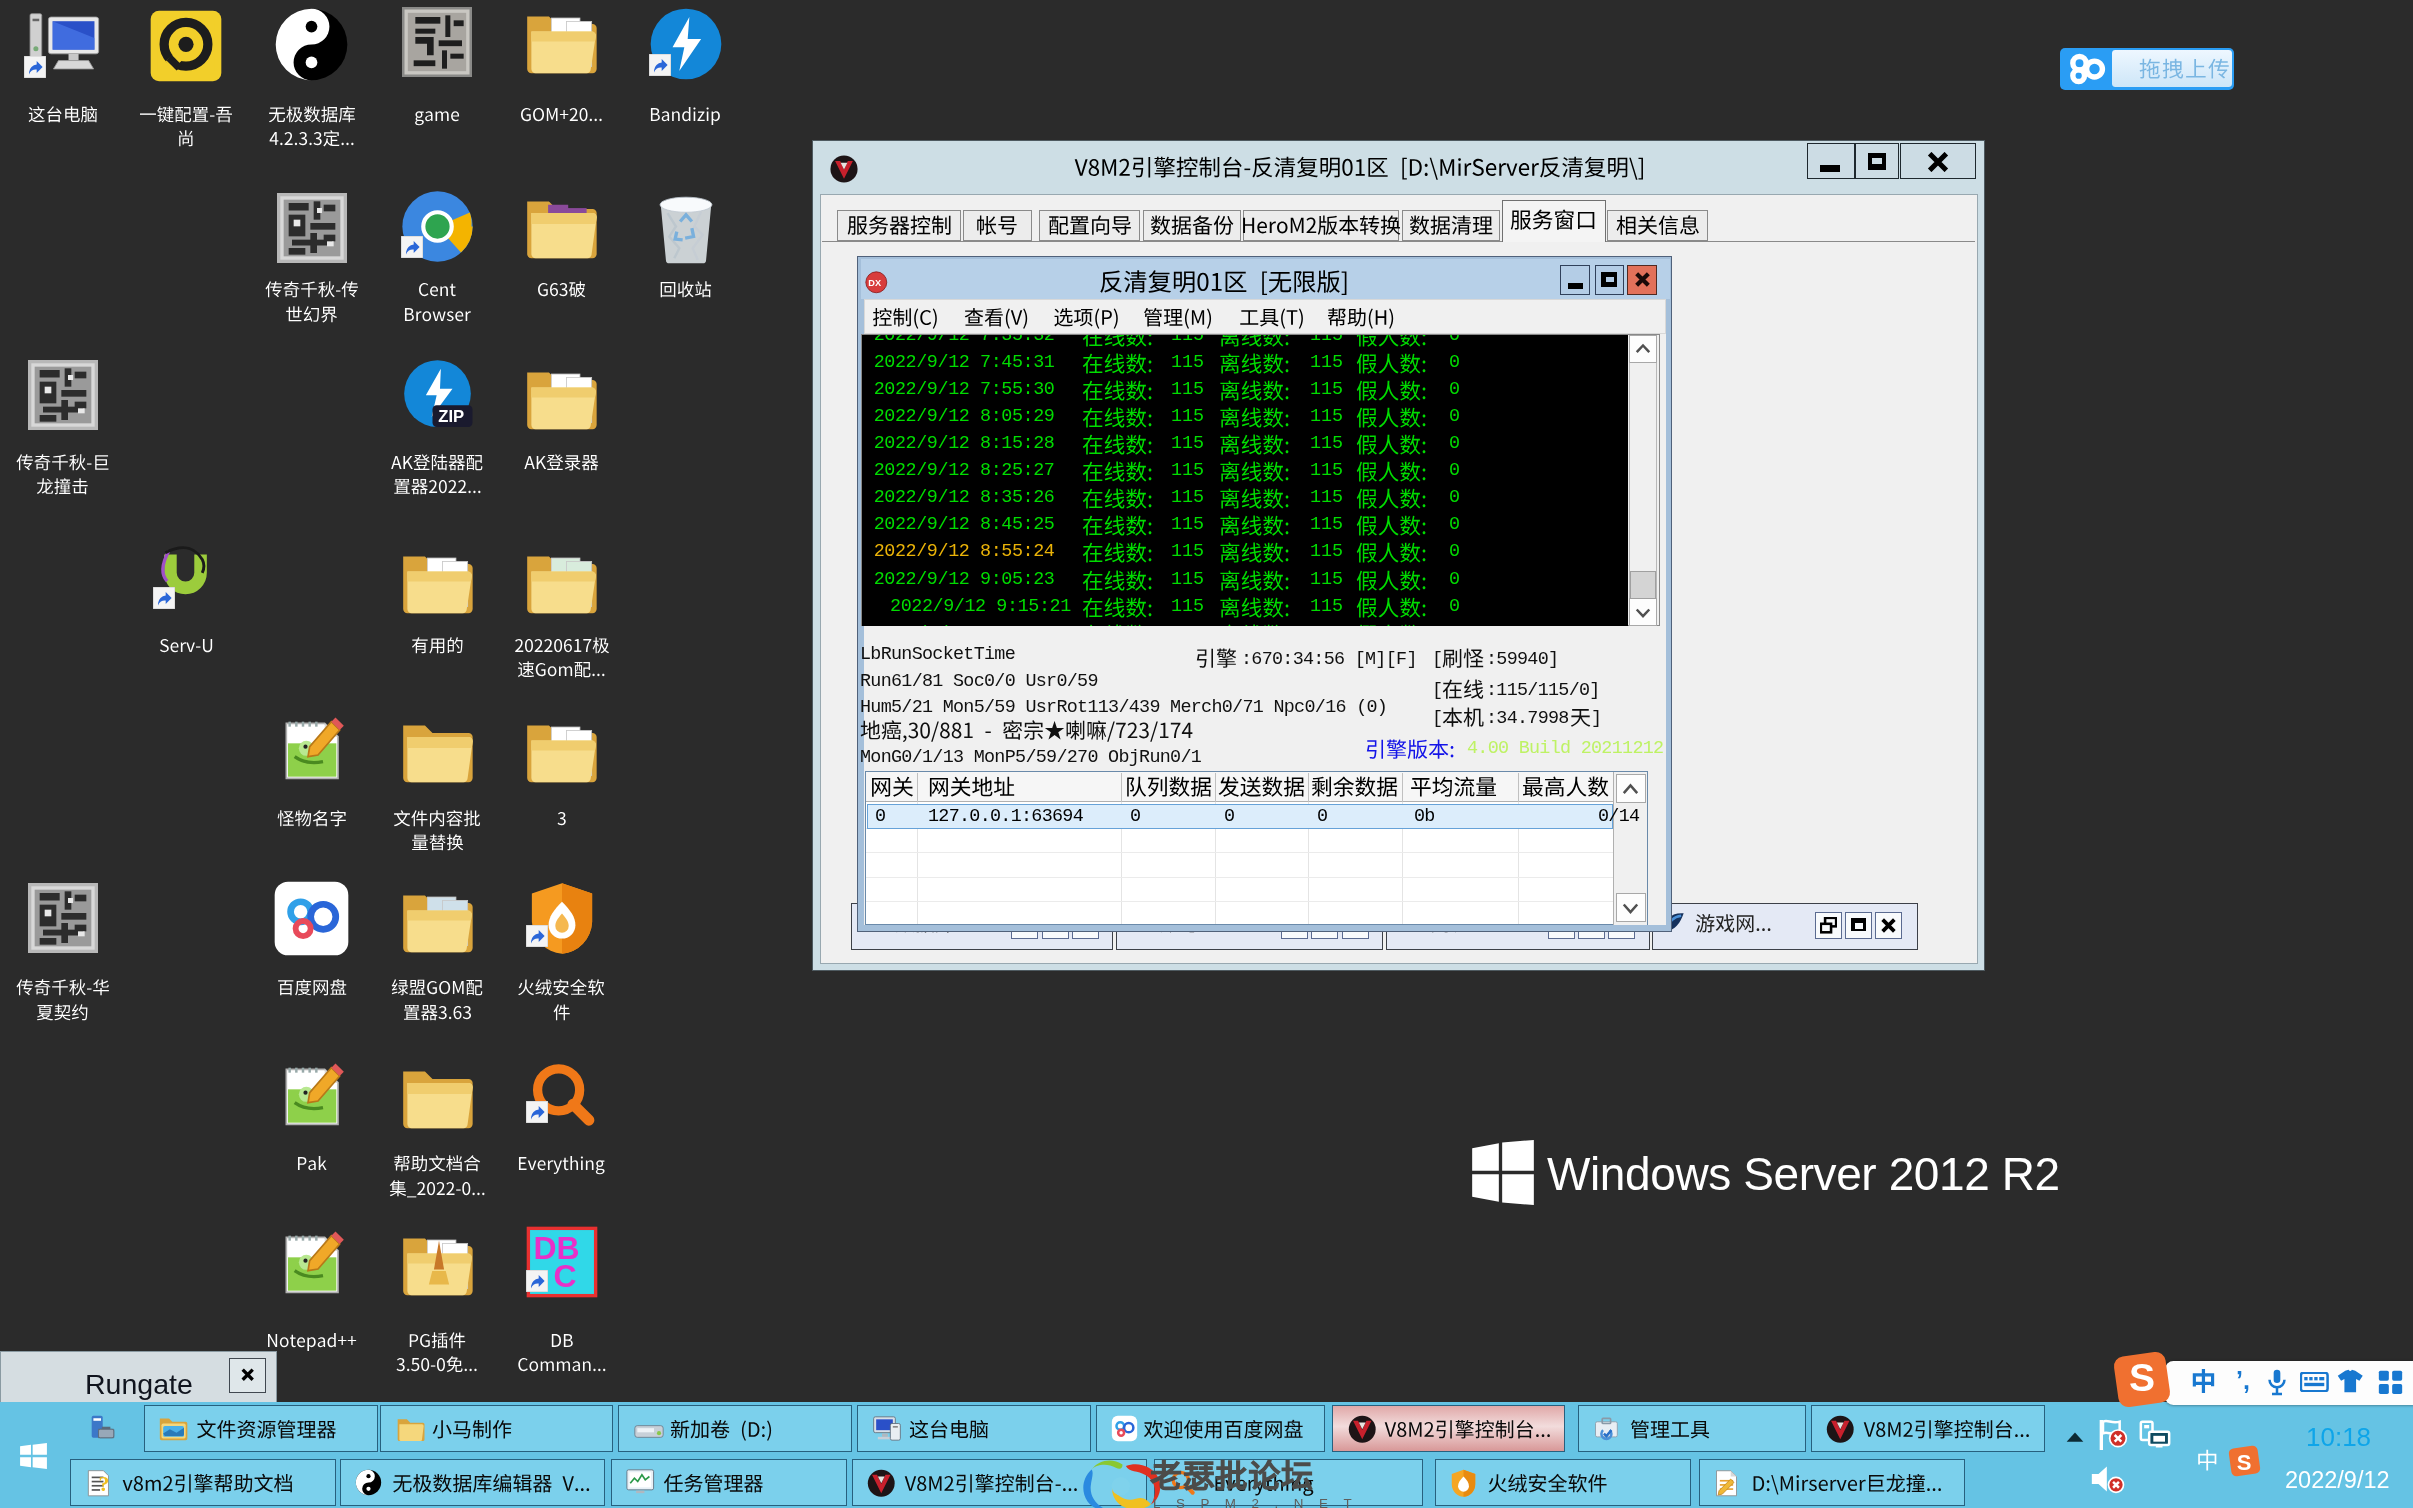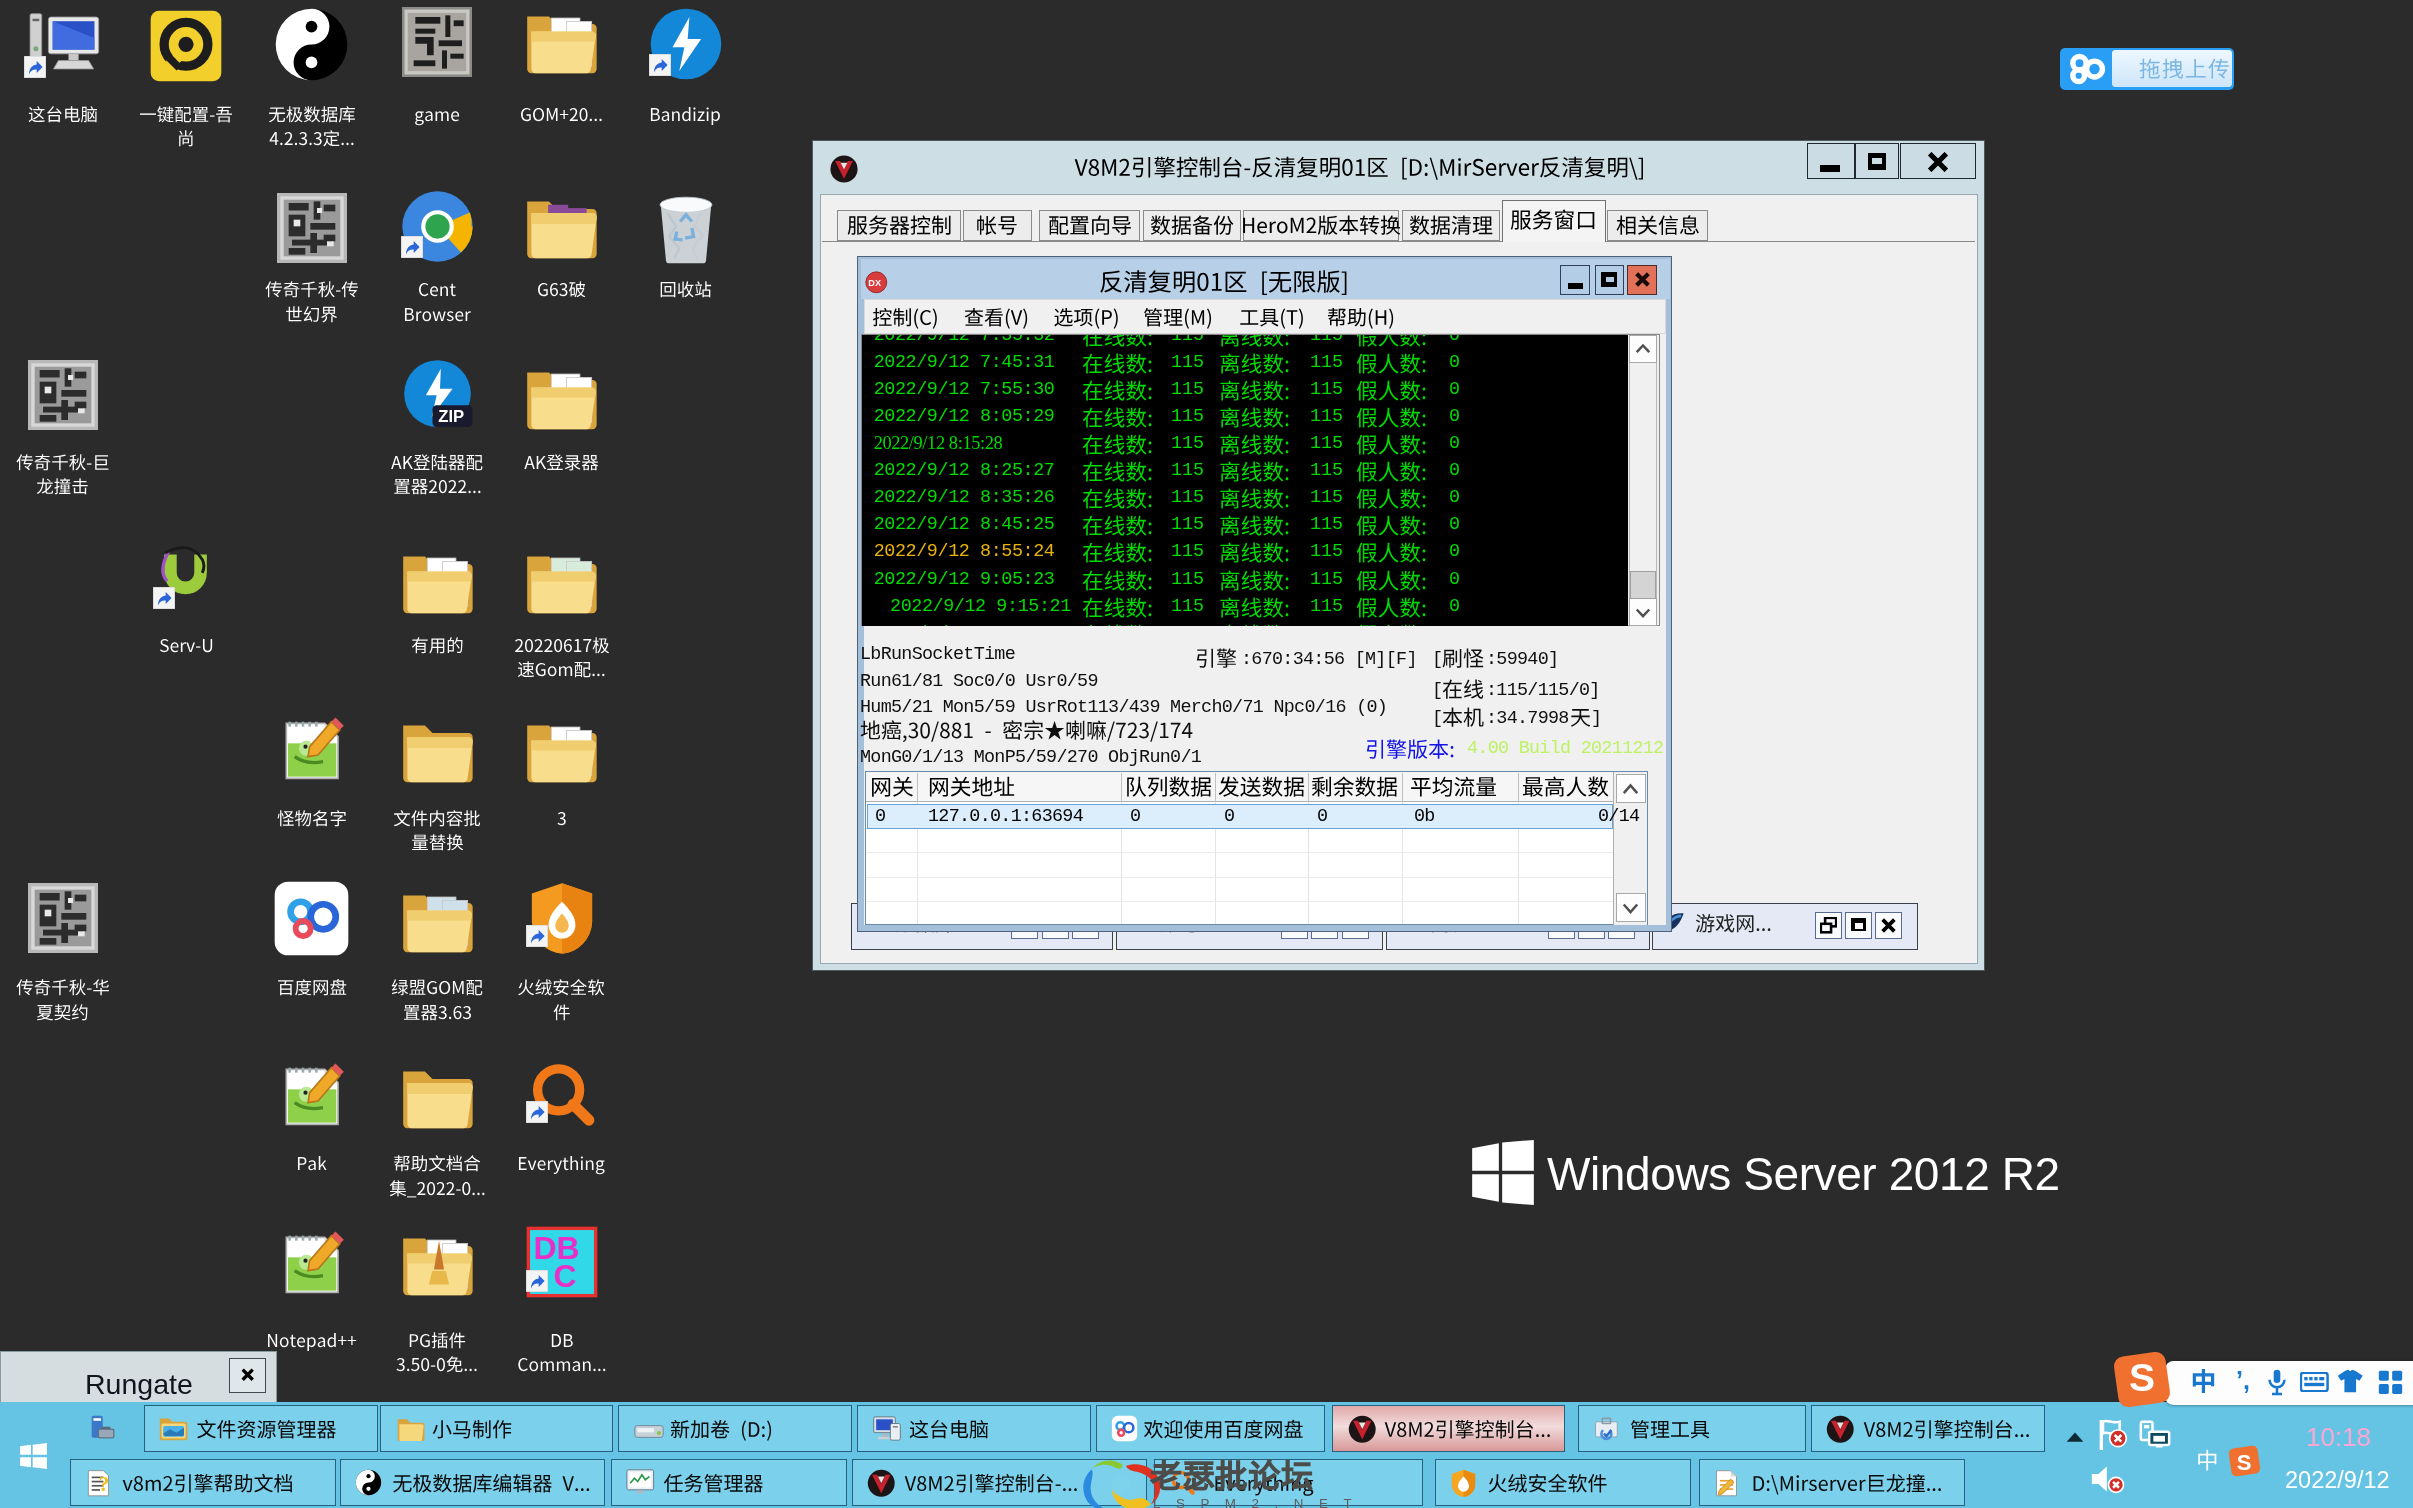--- a/index.html
+++ b/index.html
@@ -1382,21 +1382,21 @@
         <g fill="#00dc00" transform="translate(0,29.64) scale(0.02600,-0.02600)">
           <use href="#g172" x="0"></use>
           <use href="#g173" x="1000"></use>
           <use href="#g13" x="2000"></use>
           <use href="#g131" x="3000"></use>
         </g>
       </svg>
       <span style="position:absolute;left:587px;font-family:'Liberation Mono',monospace;font-size:18.4px;color:#00dc00">0</span>
     </div>
     <div style="position:absolute;left:0;top:98px;width:766px;height:27px">
-      <span style="position:absolute;left:11.7px;font-family:Liberation Serif, serif;font-size:18.4px;letter-spacing:-0.4px;color:#00dc00">2022/9/12  8:15:28</span>
+      <span style="position:absolute;left:11.7px;font-family:Liberation Mono, monospace;font-size:18.4px;letter-spacing:-0.4px;color:#00dc00">2022/9/12  8:15:28</span>
       <svg style="position:absolute;left:220px;top:-5.3px; overflow:visible" width="71" height="35" viewBox="0 0 85.1875 41.5938">
         <g fill="#00dc00" transform="translate(0,29.64) scale(0.02600,-0.02600)">
           <use href="#g169" x="0"></use>
           <use href="#g170" x="1000"></use>
           <use href="#g13" x="2000"></use>
           <use href="#g131" x="3000"></use>
         </g>
       </svg>
       <span style="position:absolute;left:309px;font-family:'Liberation Mono',monospace;font-size:18.4px;color:#00dc00">115</span>
       <svg style="position:absolute;left:357px;top:-5.3px; overflow:visible" width="71" height="35" viewBox="0 0 85.1875 41.5938">
@@ -2134,21 +2134,21 @@
     <circle cx="24" cy="24" r="10" fill="#d03028" stroke="#fff" stroke-width="2"></circle>
     <path d="M20 20 l8 8 M28 20 l-8 8" stroke="#fff" stroke-width="3"></path>
   </svg>
 <svg style="position:absolute;left:2139px;top:1420px" width="32" height="30" viewBox="0 0 38 36">
     <rect x="2" y="2" width="14" height="22" rx="2" fill="none" stroke="#fff" stroke-width="3"></rect>
     <rect x="6" y="6" width="6" height="4" fill="#fff"></rect>
     <rect x="12" y="14" width="24" height="16" rx="2" fill="#0e4a60" stroke="#fff" stroke-width="3"></rect>
     <rect x="17" y="19" width="14" height="7" fill="#fff"></rect>
     <rect x="20" y="30" width="8" height="3" fill="#fff"></rect>
   </svg>
-<div style="position:absolute;top:1422px;font-family:'Liberation Sans',sans-serif;font-size:26px;color:#f9a8d4;font-weight:normal;letter-spacing:0px;white-space:nowrap;left:2306px;text-align:right;">10:18</div>
+<div style="position:absolute;top:1422px;font-family:'Liberation Sans',sans-serif;font-size:26px;color:#0ea5e9;font-weight:normal;letter-spacing:0px;white-space:nowrap;left:2306px;text-align:right;">10:18</div>
 <div style="position:absolute;top:1467px;font-family:'Liberation Sans',sans-serif;font-size:23.5px;color:#fff;font-weight:normal;letter-spacing:0px;white-space:nowrap;left:2285px;">2022/9/12</div>
 <svg style="position:absolute;left:2090px;top:1464px" width="37" height="30" viewBox="0 0 44 36">
     <path d="M2 12 h8 l10 -9 v30 l-10 -9 H2 Z" fill="#fff"></path>
     <circle cx="31" cy="25" r="9" fill="#d03028" stroke="#fff" stroke-width="2"></circle>
     <path d="M27.5 21.5 l7 7 M34.5 21.5 l-7 7" stroke="#fff" stroke-width="3"></path>
   </svg>
 <svg style="position:absolute;left:2196px;top:1443px; z-index:2; overflow:visible" width="22.6" height="36" viewBox="0 0 27 43.1875">
     <g fill="#fff" transform="translate(0,30.78) scale(0.02700,-0.02700)">
       <use href="#g211" x="0"></use>
     </g>

